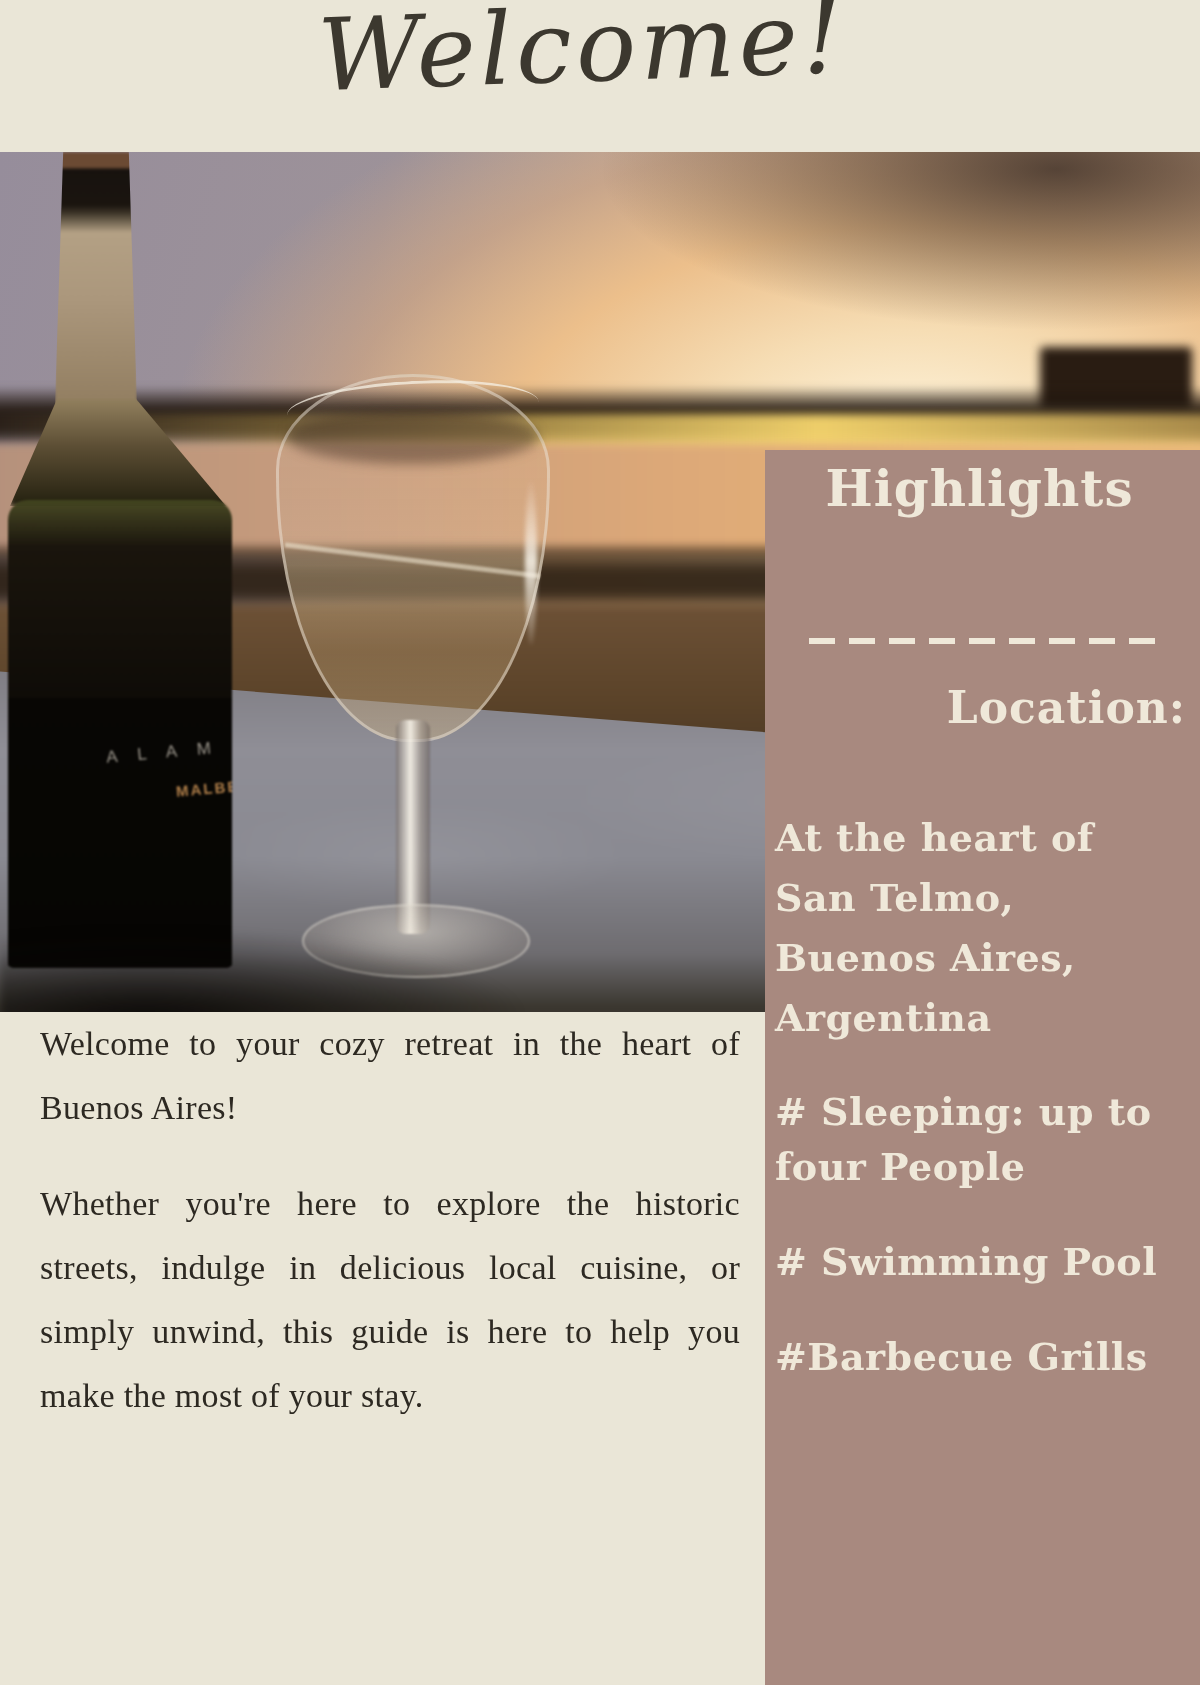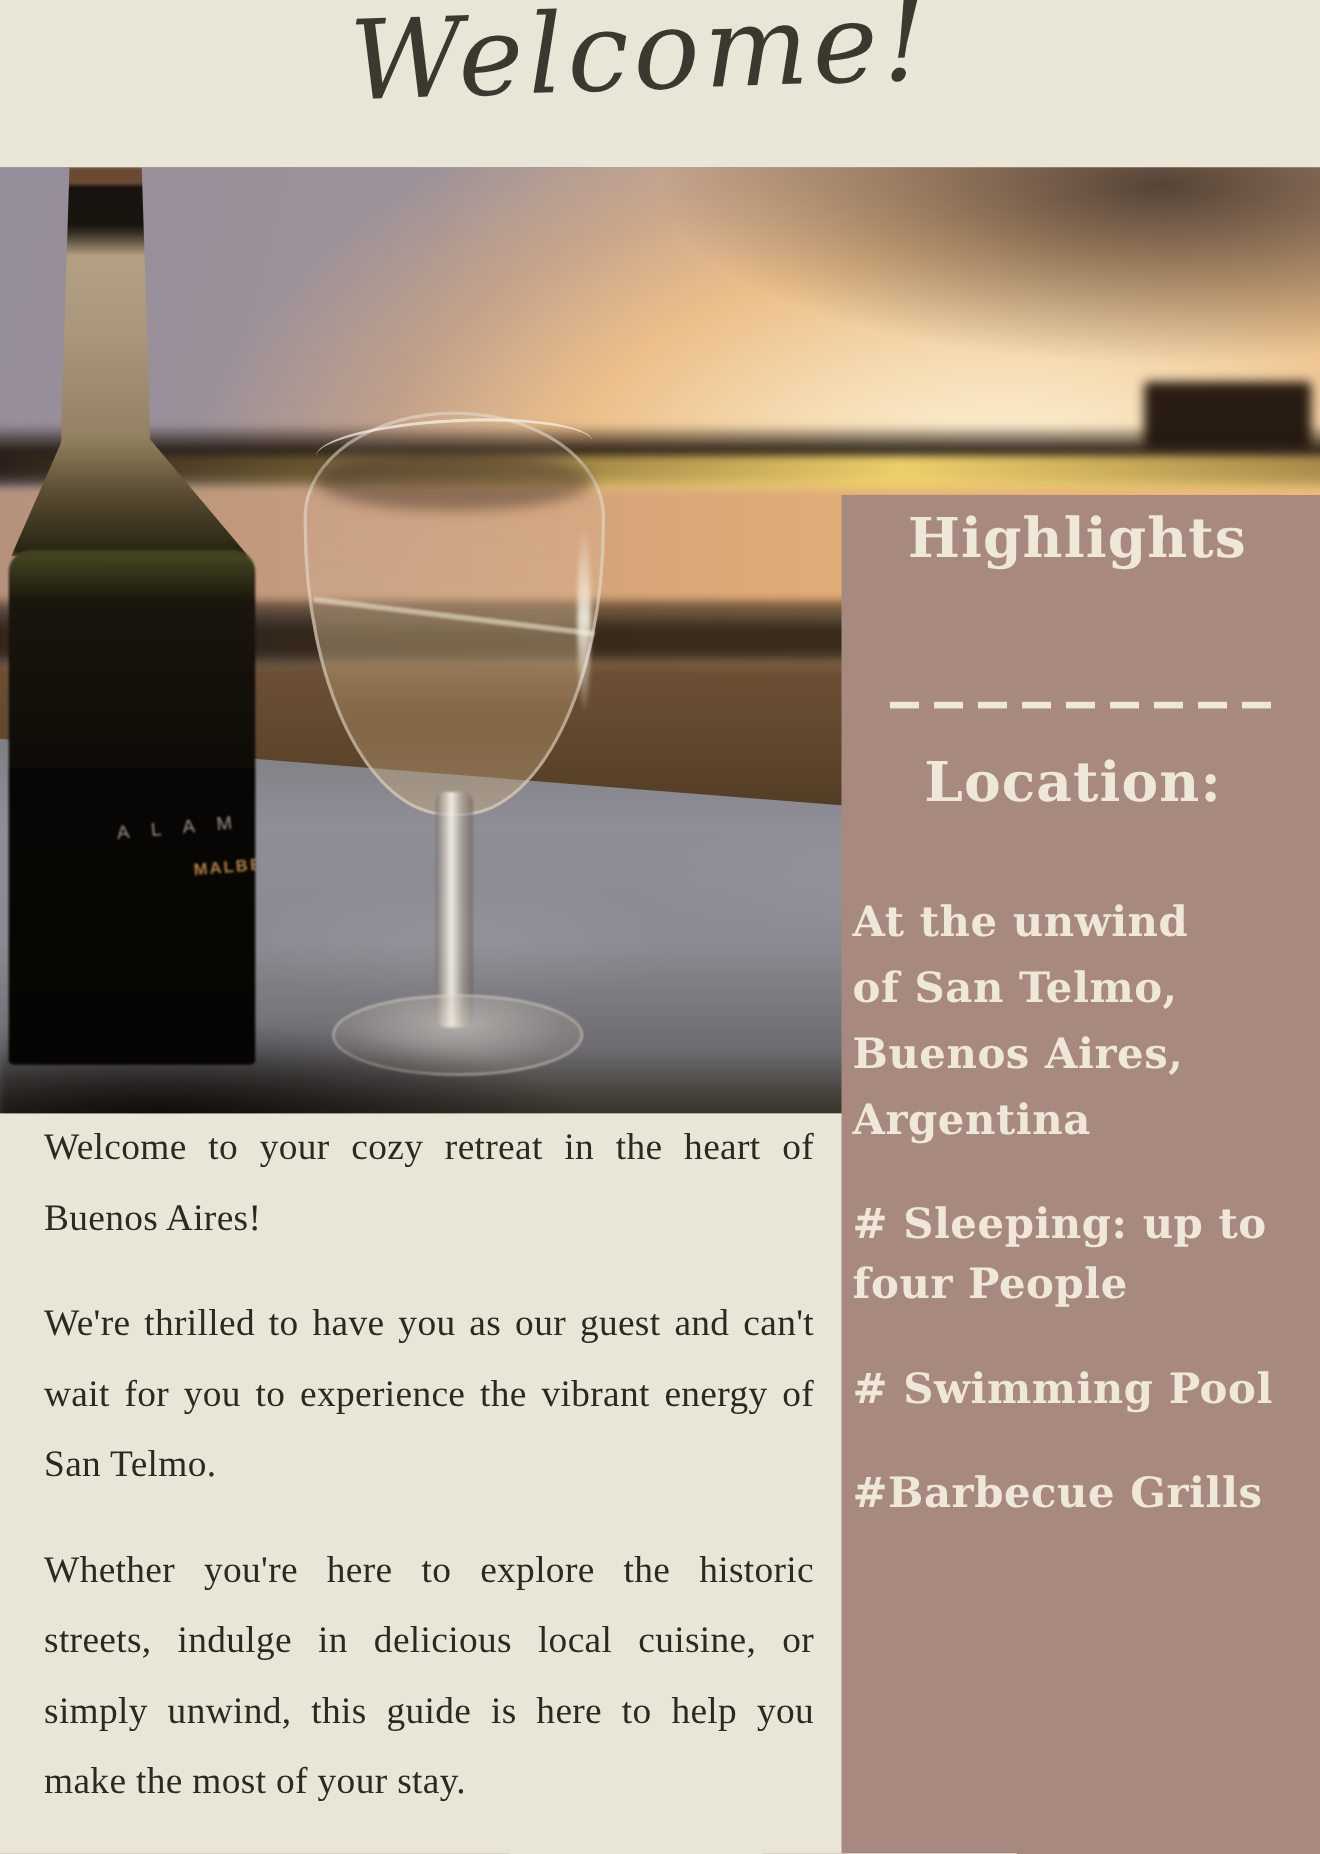--- a/index.html
+++ b/index.html
@@ -194,22 +194,22 @@
     text-align:center;
     font-size:50px;line-height:1.25;
     letter-spacing:1px;
   }
   .dashed-divider{
     position:absolute;left:44px;top:188px;width:350px;height:6px;
     background:repeating-linear-gradient(90deg, currentColor 0 26px, transparent 26px 40px);
   }
   .panel-subheading{
     position:absolute;left:0;right:14px;top:230px;
-    text-align:center;
-    font-size:50px;line-height:1.25;
+    text-align:right;
+    font-size:44px;line-height:1.25;
     letter-spacing:1px;
   }
   .panel-location{
     position:absolute;left:10px;top:358px;width:350px;
     font-size:38px;line-height:60px;
     letter-spacing:0.5px;
   }
   .panel-list{
     position:absolute;left:10px;top:622px;right:6px;
   }
@@ -269,27 +269,26 @@
     <div class="glass-stem"></div>
     <div class="glass-base"></div>
 
     <div class="bottom-shadow"></div>
   </div>
 
   <div class="panel" style="background: rgb(168, 137, 127); color: rgb(239, 232, 217);">
     <div class="panel-heading">Highlights</div>
     <div class="dashed-divider"></div>
     <div class="panel-subheading">Location:</div>
-    <div class="panel-location">At the unwind of San Telmo, Buenos Aires, Argentina</div>
+    <div class="panel-location">At the heart of San Telmo, Buenos Aires, Argentina</div>
     <div class="panel-list">
       <div class="panel-item"># Sleeping: up to four People</div>
       <div class="panel-item"># Swimming Pool</div>
       <div class="panel-item">#Barbecue Grills</div>
     </div>
   </div>
 
   <div class="body-copy" style="color: rgb(45, 41, 34);">
     <p>Welcome to your cozy retreat in the heart of Buenos Aires!</p>
-    <p>We're thrilled to have you as our guest and can't wait for you to experience the vibrant energy of San Telmo.</p>
     <p>Whether you're here to explore the historic streets, indulge in delicious local cuisine, or simply unwind, this guide is here to help you make the most of your stay.</p>
   </div>
 
 </div>
 
 </body></html>

